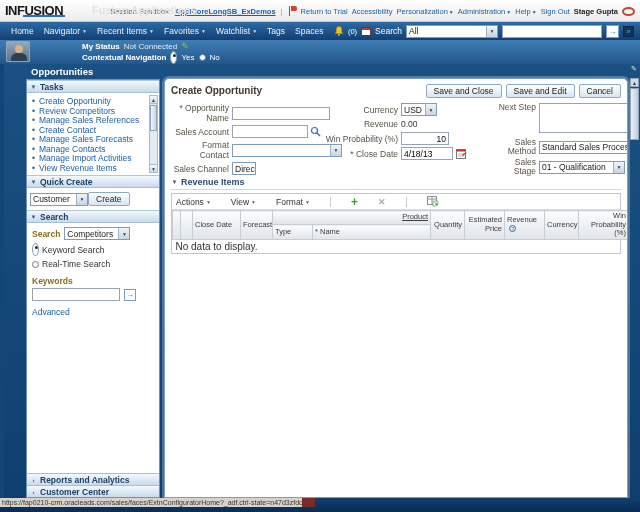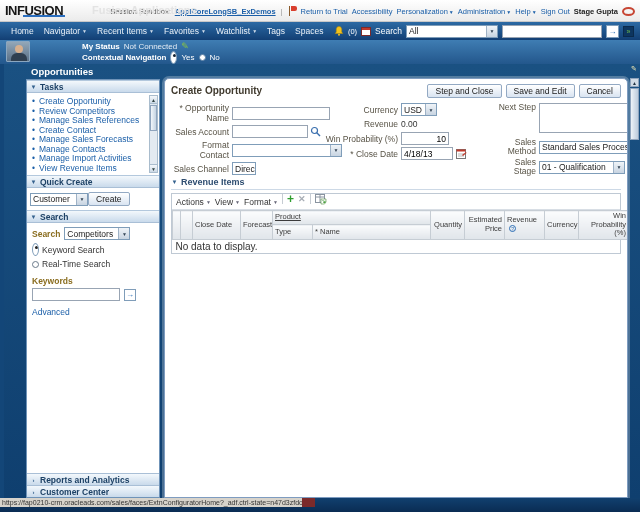--- a/index.html
+++ b/index.html
@@ -115,32 +115,32 @@
   .static-val{color:#333;}
   .mag{width:11px;height:11px;margin-left:2px;cursor:pointer;}
   .cal{width:11px;height:11px;margin-left:3px;cursor:pointer;}
   .ta-wrap{position:relative;}
   textarea.ta{width:98px;height:30px;border:1px solid #98a4b3;resize:none;font-family:"Liberation Sans",sans-serif;font-size:8.5px;}
   .grip{position:absolute;right:2px;bottom:3px;font-size:5px;color:#aab2ba;pointer-events:none;}
   
   .ri-header{display:flex;align-items:center;gap:3px;margin-top:8px;padding-bottom:2px;border-bottom:1px solid #cdd9e6;
     font-size:9px;font-weight:bold;color:#2e4d70;}
   .tablebox{margin-top:3px;border:1px solid #bfc9d4;}
-  .toolbar{height:16px;display:flex;gap:4px;padding:0 4px;background:#fff;border-bottom:1px solid #d8dee5;}
+  .toolbar{height:16px;display:flex;align-items:center;gap:20px;padding:0 4px;background:#fff;border-bottom:1px solid #d8dee5;}
   .menu{display:flex;align-items:center;gap:2px;font-size:8.5px;color:#333;cursor:pointer;}
   .menu .nav-caret{color:#667;}
   .tsep{width:1px;height:10px;background:#c6ccd3;}
   .ico-plus{color:#2f9e2f;font-weight:bold;font-size:12px;line-height:10px;cursor:pointer;}
   .ico-x{color:#a7adb5;font-weight:bold;font-size:9px;cursor:pointer;}
   .ico-detach{cursor:pointer;width:12px;height:11px;}
   table.grid{border-collapse:collapse;width:100%;table-layout:fixed;}
   table.grid th{background:linear-gradient(#fbfcfd,#e0e5ea);border:1px solid #c6cdd4;font-weight:normal;
     color:#3c3c3c;font-size:7.5px;line-height:8.5px;padding:1px 2px;text-align:left;overflow:hidden;}
   table.grid th.num{text-align:right;}
-  table.grid th.ctr{text-align:left;text-decoration:underline;}
+  table.grid th.ctr{text-align:right;text-decoration:underline;}
   table.grid td.empty{font-size:10px;color:#333;padding:1px 3px;border-top:1px solid #c6cdd4;}
   .help-ico{display:inline-block;width:7px;height:7px;border-radius:50%;border:1px solid #2a6db5;color:#2a6db5;
     font-size:5px;line-height:7px;text-align:center;margin-left:2px;vertical-align:middle;cursor:pointer;}
   
   .right-strip{width:10px;position:relative;flex:none;}
   .rs-ptr{position:absolute;top:1px;left:1px;font-size:7px;color:#f0e6b0;}
   .rs-up{position:absolute;top:14px;left:0;width:9px;height:9px;background:#d2dbe5;border:1px solid #8fa4bd;
     font-size:5px;color:#234;text-align:center;line-height:8px;cursor:pointer;}
   .rs-thumb{position:absolute;top:24px;left:0;width:9px;height:52px;background:linear-gradient(90deg,#eef3f8,#bccbdc);
     border:1px solid #8fa4bd;cursor:grab;}
@@ -314,21 +314,21 @@
         </div>
       </div>
     </div>
 
     <div class="main">
       <div class="main-panel">
 
         <div class="mp-header">
           <span class="mp-title">Create Opportunity</span>
           <div class="mp-buttons">
-            <span class="btn">Step and Close</span>
+            <span class="btn">Save and Close</span>
             <span class="btn">Save and Edit</span>
             <span class="btn">Cancel</span>
           </div>
         </div>
 
         <div class="form">
           <div class="fcol fcol1">
             <div class="frow">
               <span class="flabel">* Opportunity Name</span>
               <input class="txt" style="width: 98px;" value="">

